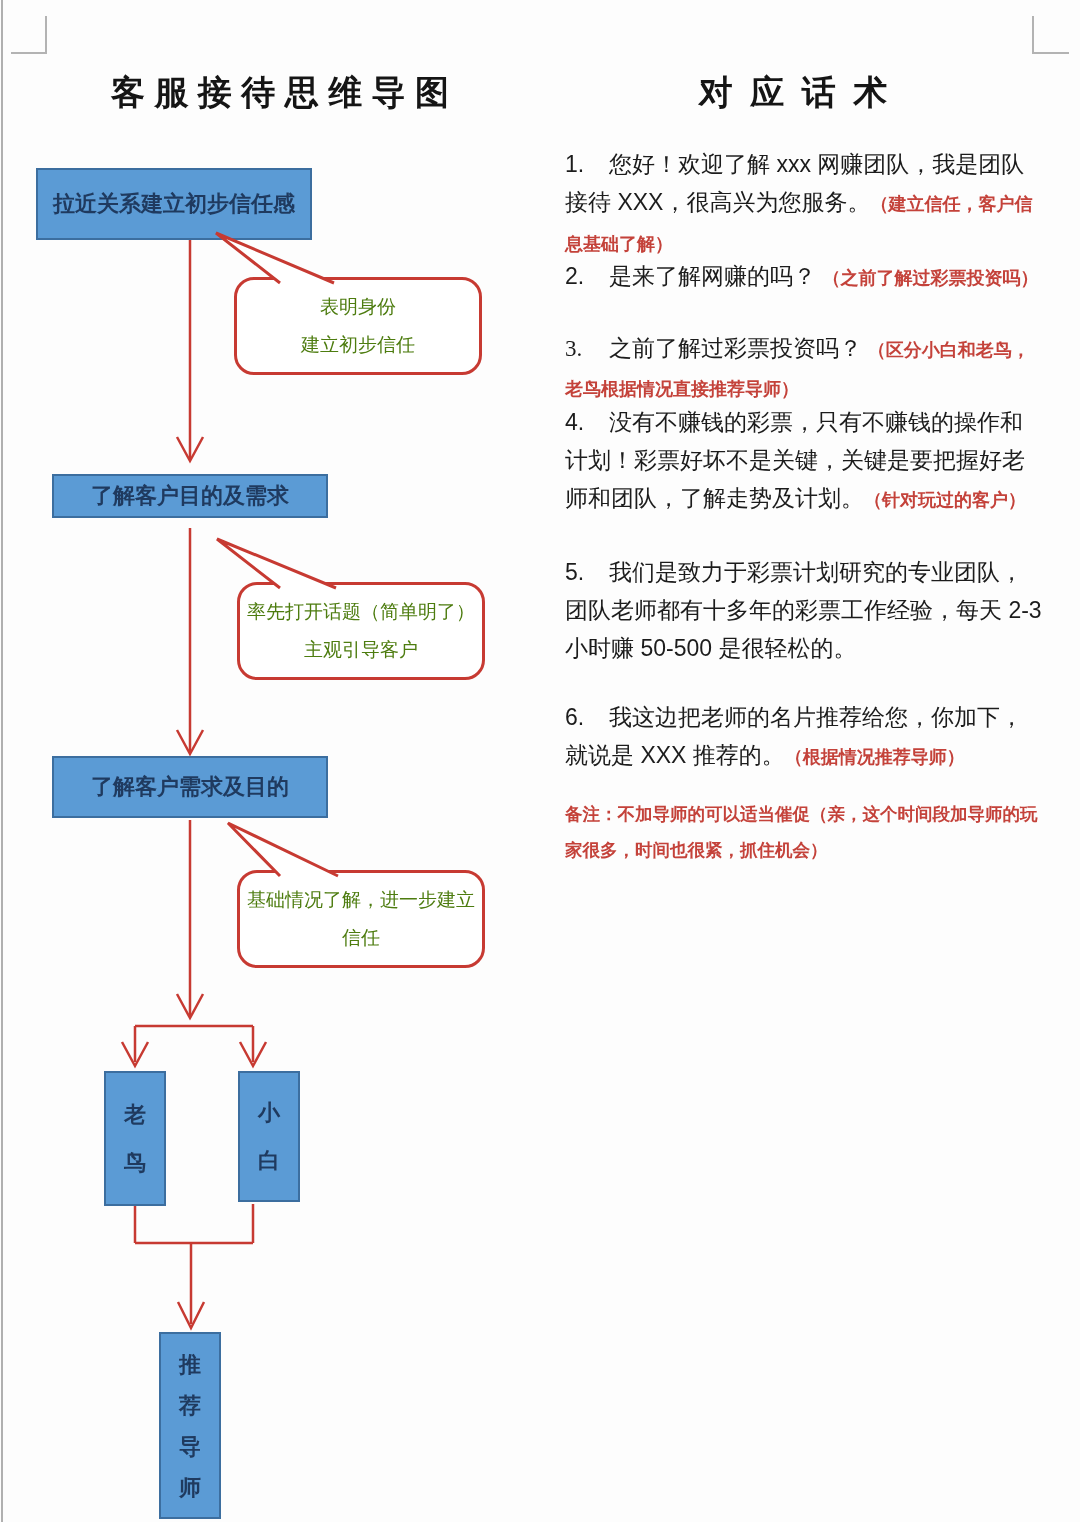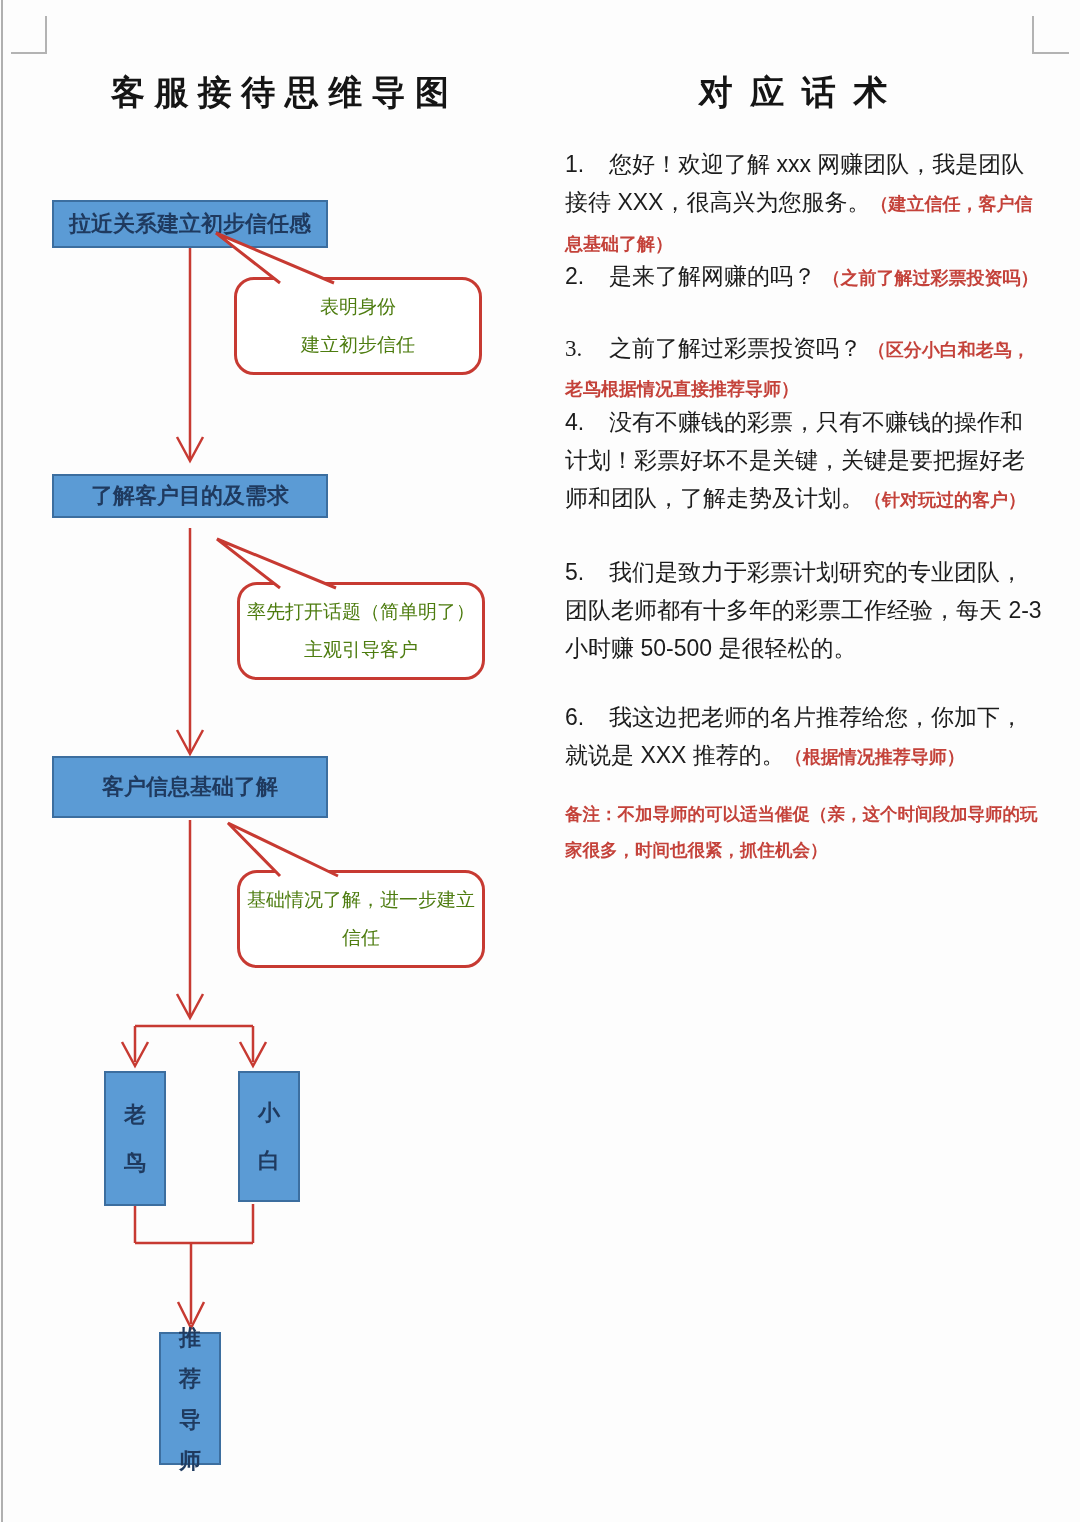--- a/index.html
+++ b/index.html
@@ -70,36 +70,36 @@
       <path d="M253 1204 L253 1243"></path>
       <path d="M135 1243 L253 1243"></path>
       <path d="M191 1243 L191 1324"></path>
       <path d="M178 1302 L191 1328 L204 1302"></path>
     </g>
   </svg>
 
   <div class="title title-left">客 服 接 待 思 维 导 图</div>
   <div class="title title-right">对 应 话 术</div>
 
-  <div class="flow-box z1" style="left:52px;top:168px;width:276px;height:48px;margin-top:32px;">
+  <div class="flow-box z1" style="left:36px;top:168px;width:276px;height:72px;">
     <span>拉近关系建立初步信任感</span>
   </div>
   <div class="flow-box z1" style="left:52px;top:474px;width:276px;height:44px;">
     <span>了解客户目的及需求</span>
   </div>
   <div class="flow-box z1" style="left:52px;top:756px;width:276px;height:62px;">
-    <span>客户信息基础了解</span>
+    <span>了解客户需求及目的</span>
   </div>
   <div class="flow-box z1" style="left:104px;top:1071px;width:62px;height:135px;">
     <span class="vlabel">老鸟</span>
   </div>
   <div class="flow-box z1" style="left:222px;top:1071px;width:62px;height:131px;margin-left:16px;">
     <span class="vlabel">小白</span>
   </div>
-  <div class="flow-box z1" style="left:159px;top:1332px;width:62px;height:133px;">
+  <div class="flow-box z1" style="left:159px;top:1332px;width:62px;height:187px;">
     <span class="vlabel tight">推荐导师</span>
   </div>
 
   <div class="callout" style="left:234px;top:277px;">
     <span class="cline">表明身份</span>
     <span class="cline">建立初步信任</span>
   </div>
   <div class="callout" style="left:237px;top:582px;">
     <span class="cline">率先打开话题（简单明了）</span>
     <span class="cline">主观引导客户</span>

